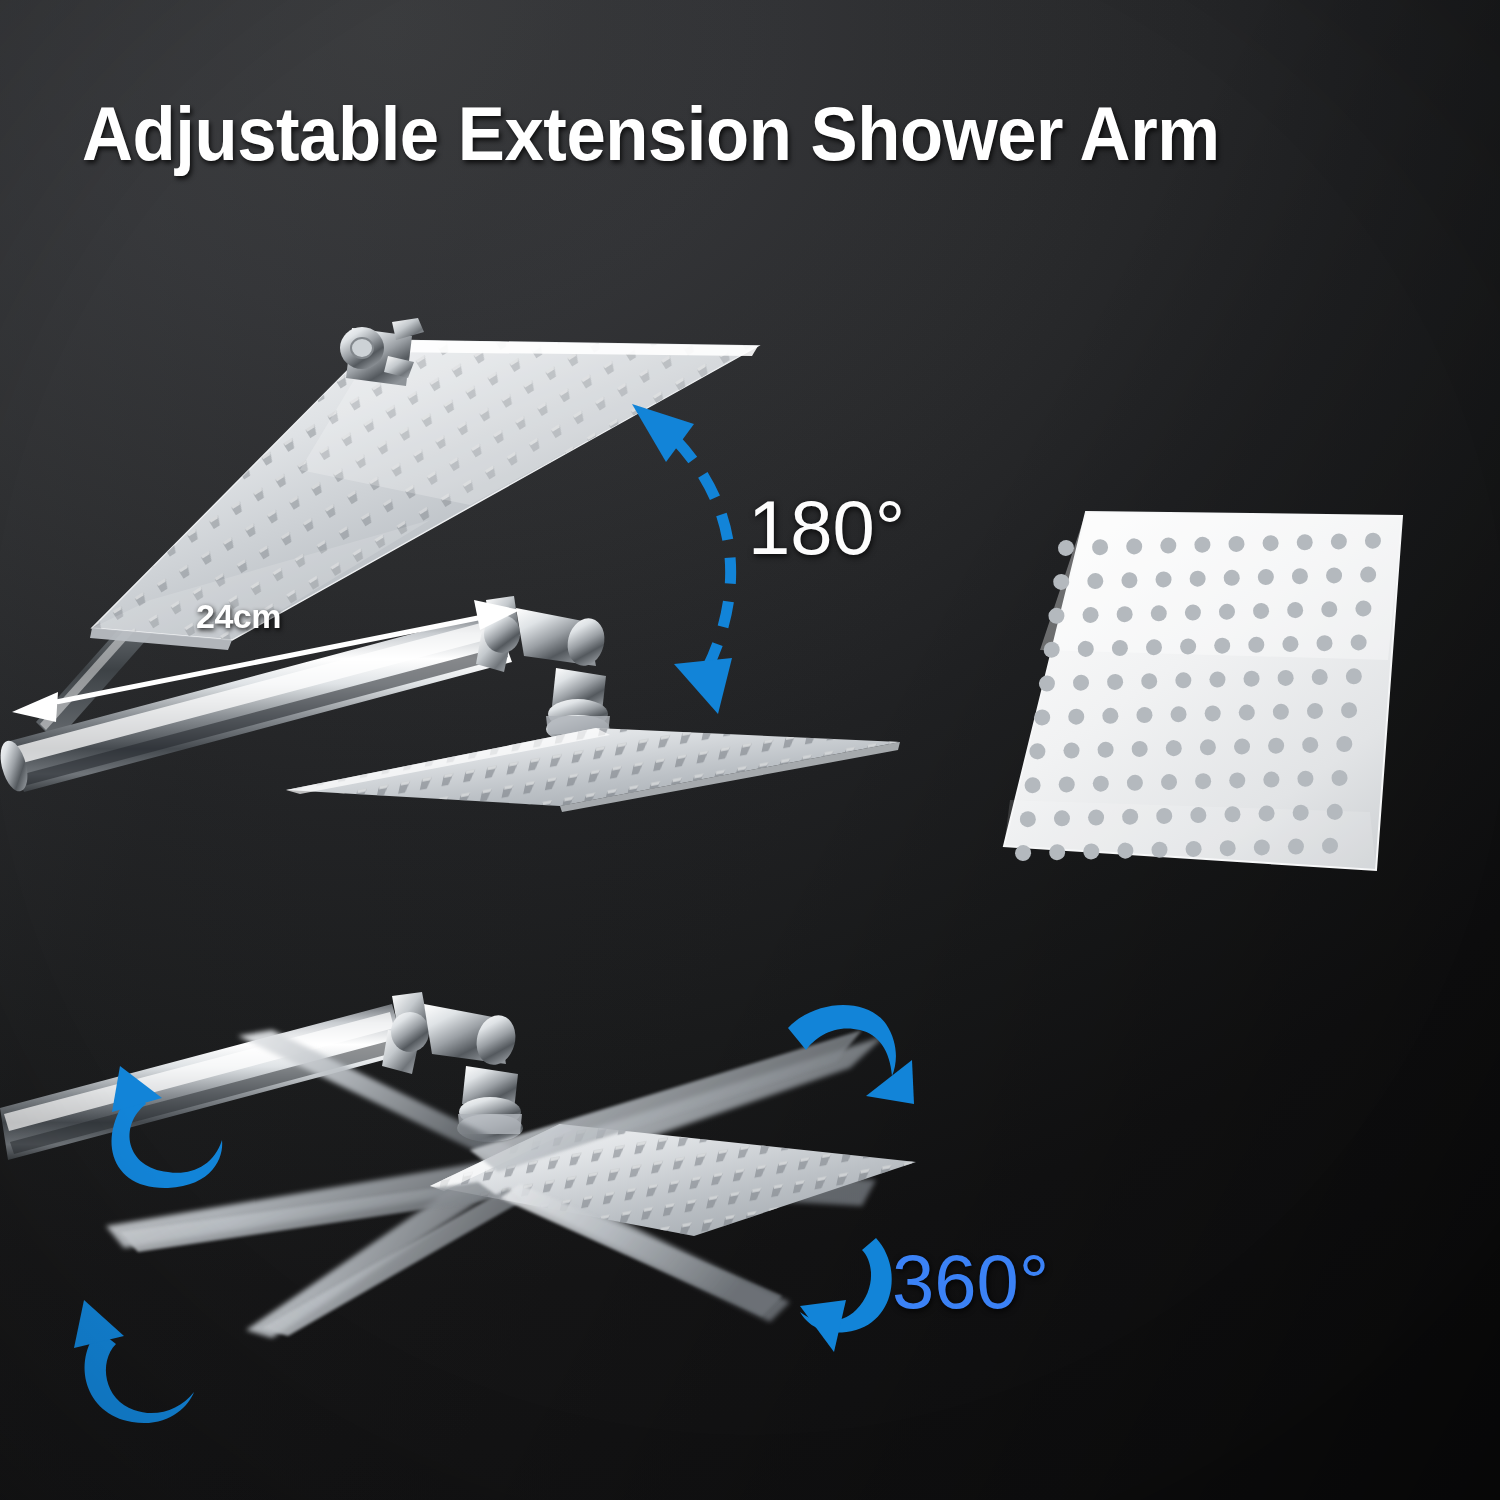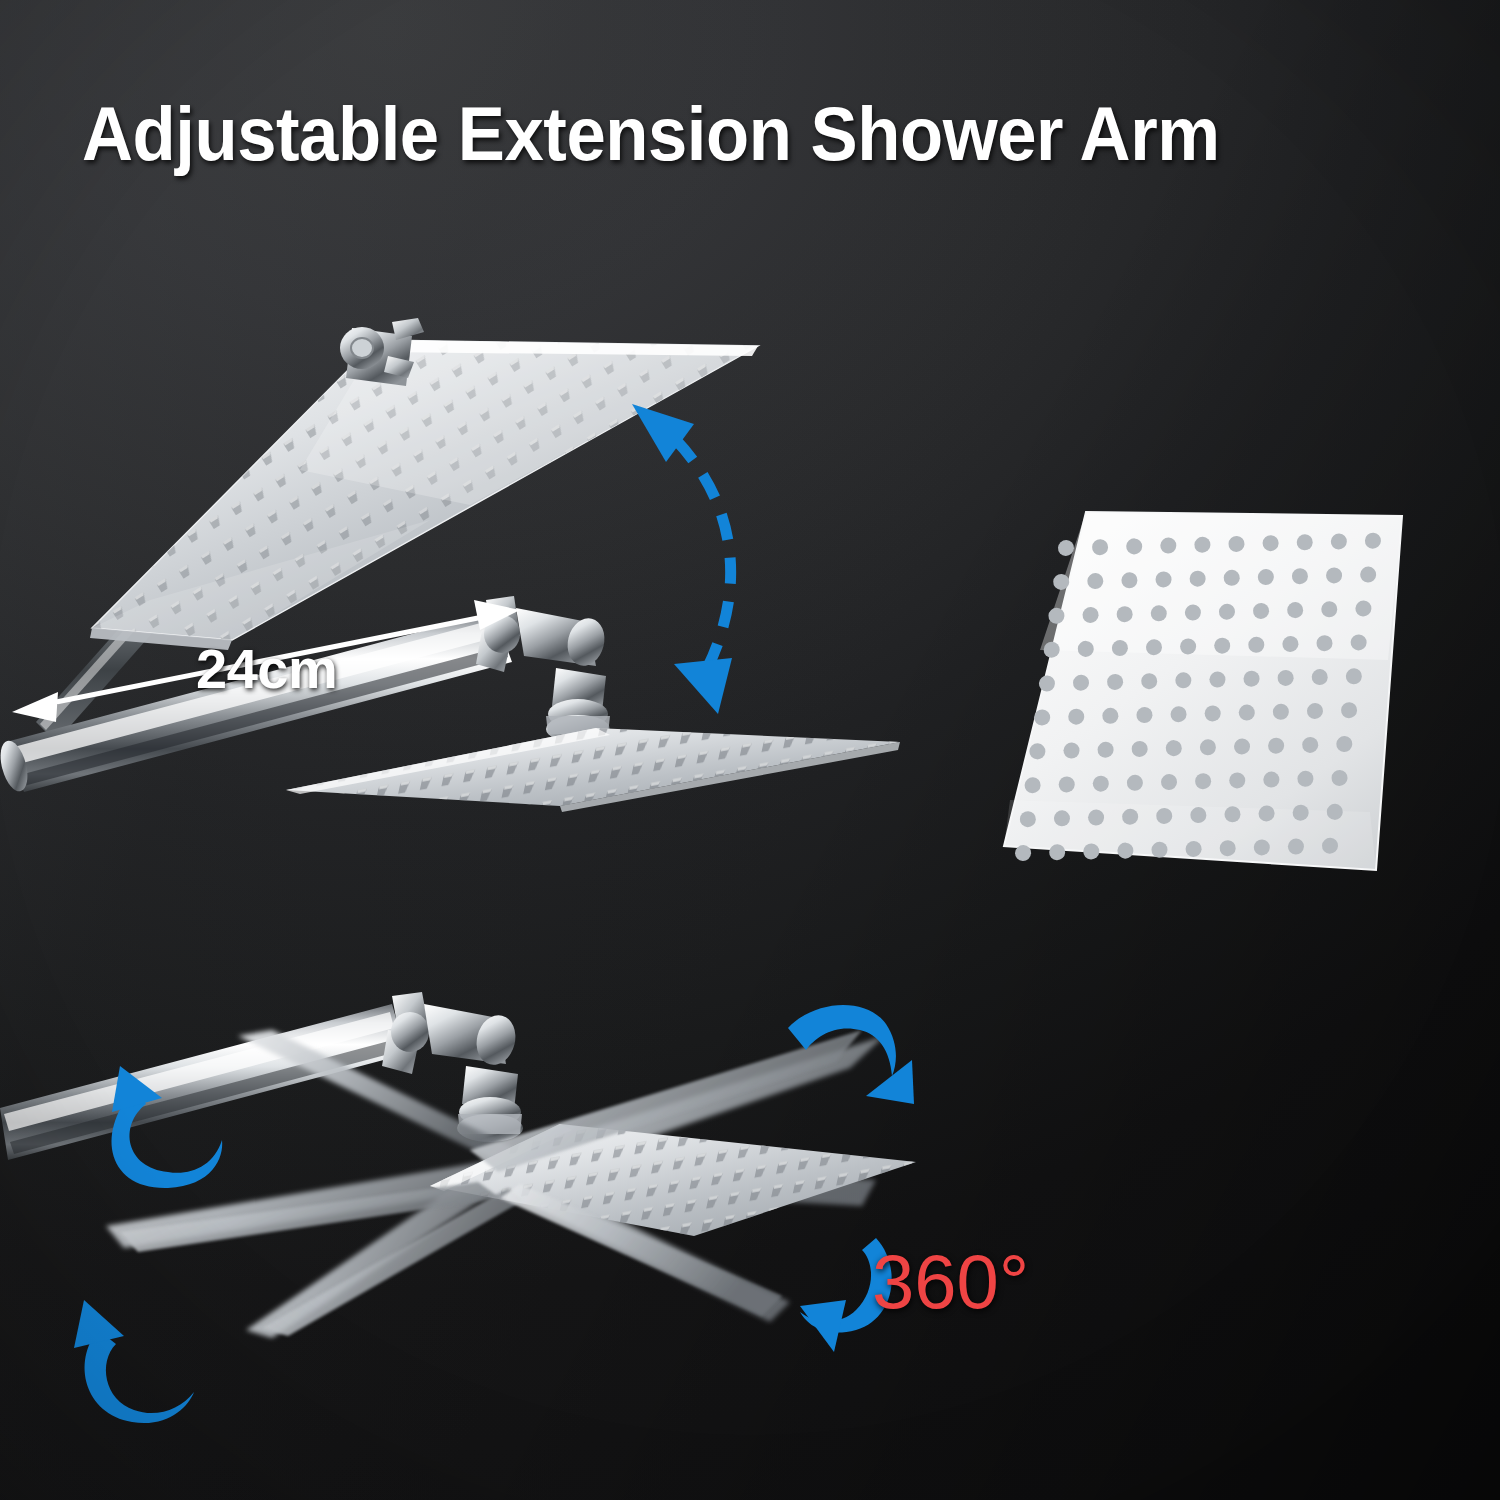--- a/index.html
+++ b/index.html
@@ -51,41 +51,41 @@
     position:absolute;
     left:748px;top:484px;
     font-size:76px;
     font-weight:400;
     color:#fdfdfd;
     letter-spacing:0px;
     text-shadow:1px 2px 6px rgba(0,0,0,0.85);
   }
   .deg-360{
     position:absolute;
-    left:872px;top:1238px;
+    left:892px;top:1238px;
     font-size:76px;
     font-weight:400;
-    color:#ef4444;
+    color:#3b82f6;
     text-shadow:1px 2px 6px rgba(0,0,0,0.85);
   }
   .rainlabel{
     position:absolute;
     left:1040px;top:1155px;
     width:420px;
     font-size:58px;
     font-weight:400;
     color:#fcfcfc;
     line-height:1.13;
     text-align:center;
     text-shadow:1px 2px 6px rgba(0,0,0,0.85);
   }
   .dim-label{
     position:absolute;
-    left:196px;top:636px;
-    font-size:56px;
+    left:196px;top:597px;
+    font-size:34px;
     font-weight:700;
     color:#ffffff;
     text-shadow:1px 2px 5px rgba(0,0,0,0.9);
     letter-spacing:-0.5px;
   }
 
   svg.layer{position:absolute;left:0;top:0;width:1500px;height:1500px;overflow:visible;pointer-events:none;}
 </style>
 </head>
 <body>
@@ -438,15 +438,16 @@
                  C 818 1326, 842 1324, 856 1310 C 876 1290, 874 1262, 862 1250 Z" fill="#1284d8"></path>
         <polygon points="834,1352 800,1306 846,1300" fill="#1284d8"></polygon>
       </g>
     </g>
   </svg>
 
   <div class="bg-vig"></div>
 
   <div class="headline">Adjustable Extension Shower Arm</div>
   <div class="dim-label">24cm</div>
+  <div class="deg-180">180°</div>
   <div class="deg-360">360°</div>
 
 </div>
 
 </body></html>

